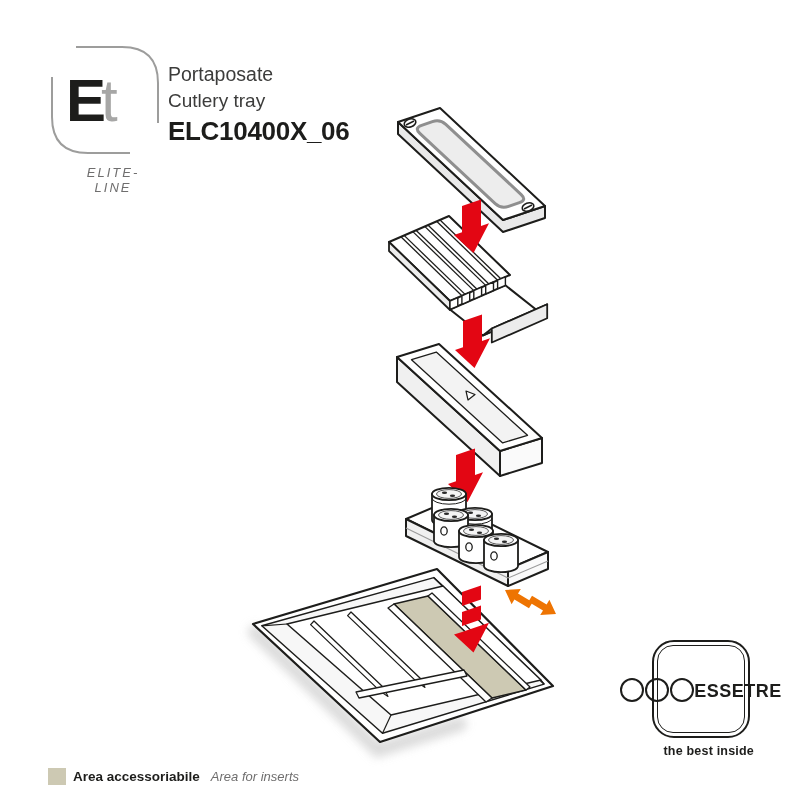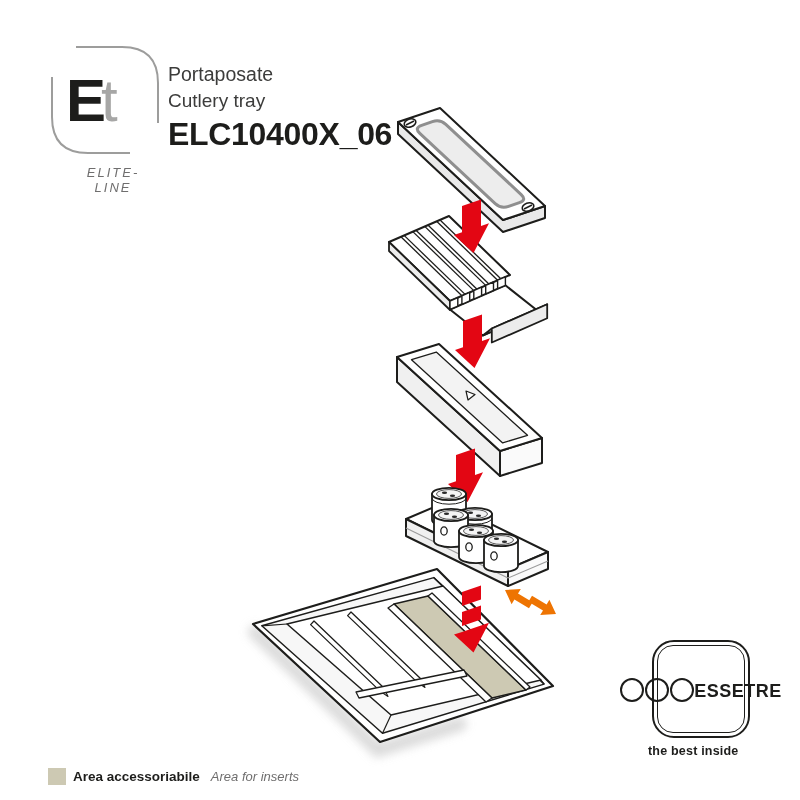--- a/index.html
+++ b/index.html
@@ -19,37 +19,37 @@
   .et-initials{left:16px;top:26px;font-size:60px;line-height:1;letter-spacing:-5px;white-space:nowrap;}
   .et-e{font-weight:700;color:var(--ink);}
   .et-t{font-weight:400;color:var(--logo-gray);}
   .et-line{left:20px;top:120px;width:86px;text-align:center;font-size:13px;
     letter-spacing:2px;color:var(--text-gray);font-style:italic;}
 
   
   .titles{left:168px;top:62px;}
   .title-it{font-size:19.5px;color:var(--title-gray);line-height:1.32;}
   .title-en{font-size:19px;color:var(--title-gray);line-height:1.32;}
-  .title-code{font-size:32px;font-weight:700;color:var(--ink);margin-top:3px;letter-spacing:-0.3px;}
+  .title-code{font-size:26px;font-weight:700;color:var(--ink);margin-top:3px;letter-spacing:-0.3px;}
 
   
   .legend{left:48px;top:736px;display:flex;align-items:center;gap:7px;margin-top:32px;}
   .legend-swatch{width:18px;height:17px;background:var(--insert-beige);}
   .legend-it{font-size:13.5px;font-weight:700;color:var(--ink);}
   .legend-en{font-size:13px;font-style:italic;color:var(--text-gray);margin-left:4px;}
 
   
   .ess-box{left:652px;top:640px;width:98px;height:98px;border:2.5px solid var(--ink);
     border-radius:22px;padding:3px;}
   .ess-inner{width:100%;height:100%;border:1.8px solid var(--ink);border-radius:16px;
     display:flex;flex-direction:row;align-items:center;justify-content:center;}
   .ess-circles{display:flex;gap:1px;margin-top:2px;}
   .ess-circle{width:24px;height:24px;border:2.6px solid var(--ink);border-radius:50%;}
   .ess-name{font-size:18px;font-weight:700;letter-spacing:0.5px;margin-top:4px;color:var(--ink);}
-  .ess-tagline{left:648px;top:744px;width:106px;text-align:left;font-size:12.5px;
+  .ess-tagline{left:648px;top:744px;width:106px;text-align:right;font-size:12.5px;
     font-weight:700;color:var(--ink);letter-spacing:0.2px;}
 
   svg .outline{stroke:var(--ink);stroke-linejoin:round;stroke-linecap:round;}
 </style>
 </head>
 <body>
 
 <div class="page">
 
   <div class="abs et-logo">

